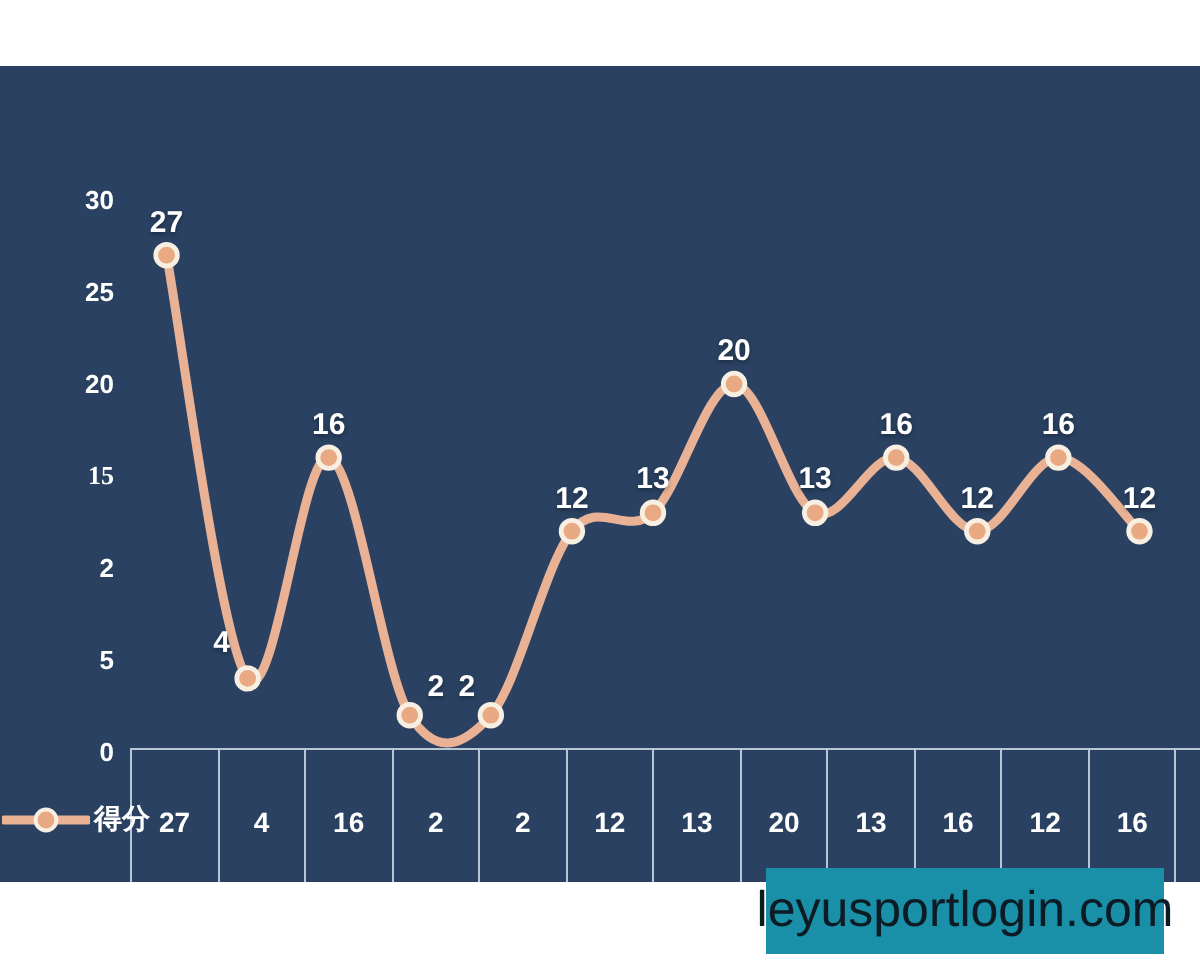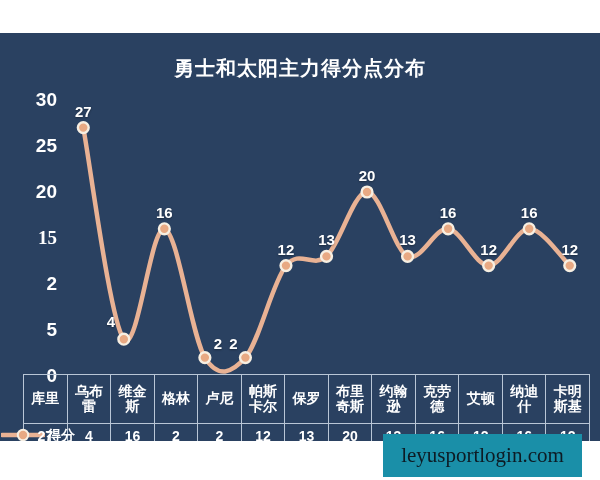--- a/index.html
+++ b/index.html
@@ -66,21 +66,21 @@
     left: 0px;
     top: 67px;
     width: 57px;
     height: 276px;
   }
   .ytick {
     position: absolute;
     right: 0;
     transform: translateY(-50%);
     color: #ffffff;
-    font-size: 19px;
+    font-size: 13px;
     font-weight: bold;
     text-align: right;
     white-space: nowrap;
   }
 
   
   .pt-label {
     position: absolute;
     transform: translate(-50%, -100%);
     color: #ffffff;
@@ -146,33 +146,32 @@
     top: 434px;
     width: 199px;
     height: 43px;
     background: #1a8fa8;
     display: flex;
     align-items: center;
     justify-content: center;
   }
   #site-badge span {
     color: #0d1b24;
-    font-size: 21px;
-    font-family: Liberation Serif, serif;
+    font-size: 25px;
+    font-family: Liberation Sans, sans-serif;
     white-space: nowrap;
   }
 </style>
 </head>
 <body>
 
 <div id="canvas">
 
   <div id="panel">
 
-    <div id="chart-title">勇士和太阳主力得分点分布</div>
 
     <div id="yaxis">
         <div class="ytick" style="top: 276px;">0</div>
         <div class="ytick" style="top: 230px;">5</div>
         <div class="ytick" style="top: 184px;">2</div>
         <div class="ytick" style="top: 138px; font-family: Liberation Serif, serif;">15</div>
         <div class="ytick" style="top: 92px;">20</div>
         <div class="ytick" style="top: 46px; margin-left: 28px;">25</div>
         <div class="ytick" style="top: 0px;">30</div>
       </div>
@@ -210,36 +209,20 @@
         <div class="pt-label" style="left: 407.577px; top: 215.4px;">13</div>
         <div class="pt-label" style="left: 448.115px; top: 187.8px;">16</div>
         <div class="pt-label" style="left: 488.654px; top: 224.6px;">12</div>
         <div class="pt-label" style="left: 529.192px; top: 187.8px;">16</div>
         <div class="pt-label" style="left: 569.731px; top: 224.6px;">12</div>
       </div>
 
     <div id="table-wrap">
       <table class="datatable">
         <tbody>
-          <tr id="row-names">
-            <td class="corner-blank"></td>
-          <td class="name-cell" style="width: 40.5385px;">库里</td>
-              <td class="name-cell" style="width: 40.5385px;">乌布雷</td>
-              <td class="name-cell" style="width: 40.5385px;">维金斯</td>
-              <td class="name-cell" style="width: 40.5385px;">格林</td>
-              <td class="name-cell" style="width: 40.5385px;">卢尼</td>
-              <td class="name-cell" style="width: 40.5385px;">帕斯卡尔</td>
-              <td class="name-cell" style="width: 40.5385px;">保罗</td>
-              <td class="name-cell" style="width: 40.5385px;">布里奇斯</td>
-              <td class="name-cell" style="width: 40.5385px;">约翰逊</td>
-              <td class="name-cell" style="width: 40.5385px;">克劳德</td>
-              <td class="name-cell" style="width: 40.5385px;">艾顿</td>
-              <td class="name-cell" style="width: 40.5385px;">纳迪什</td>
-              <td class="name-cell" style="width: 40.5385px;">卡明斯基</td>
-            </tr>
           <tr id="row-values">
             <td class="legend-cell">
               <span class="lg">
                 <svg width="44" height="16" viewBox="0 0 44 16">
                   <line x1="1" y1="8" x2="43" y2="8" stroke="#e9b294" stroke-width="4.5" stroke-linecap="round"></line>
                   <circle cx="22" cy="8" r="5.2" fill="#e8a983" stroke="#f7efe2" stroke-width="2"></circle>
                 </svg>
                 <span>得分</span>
               </span>
             </td>

